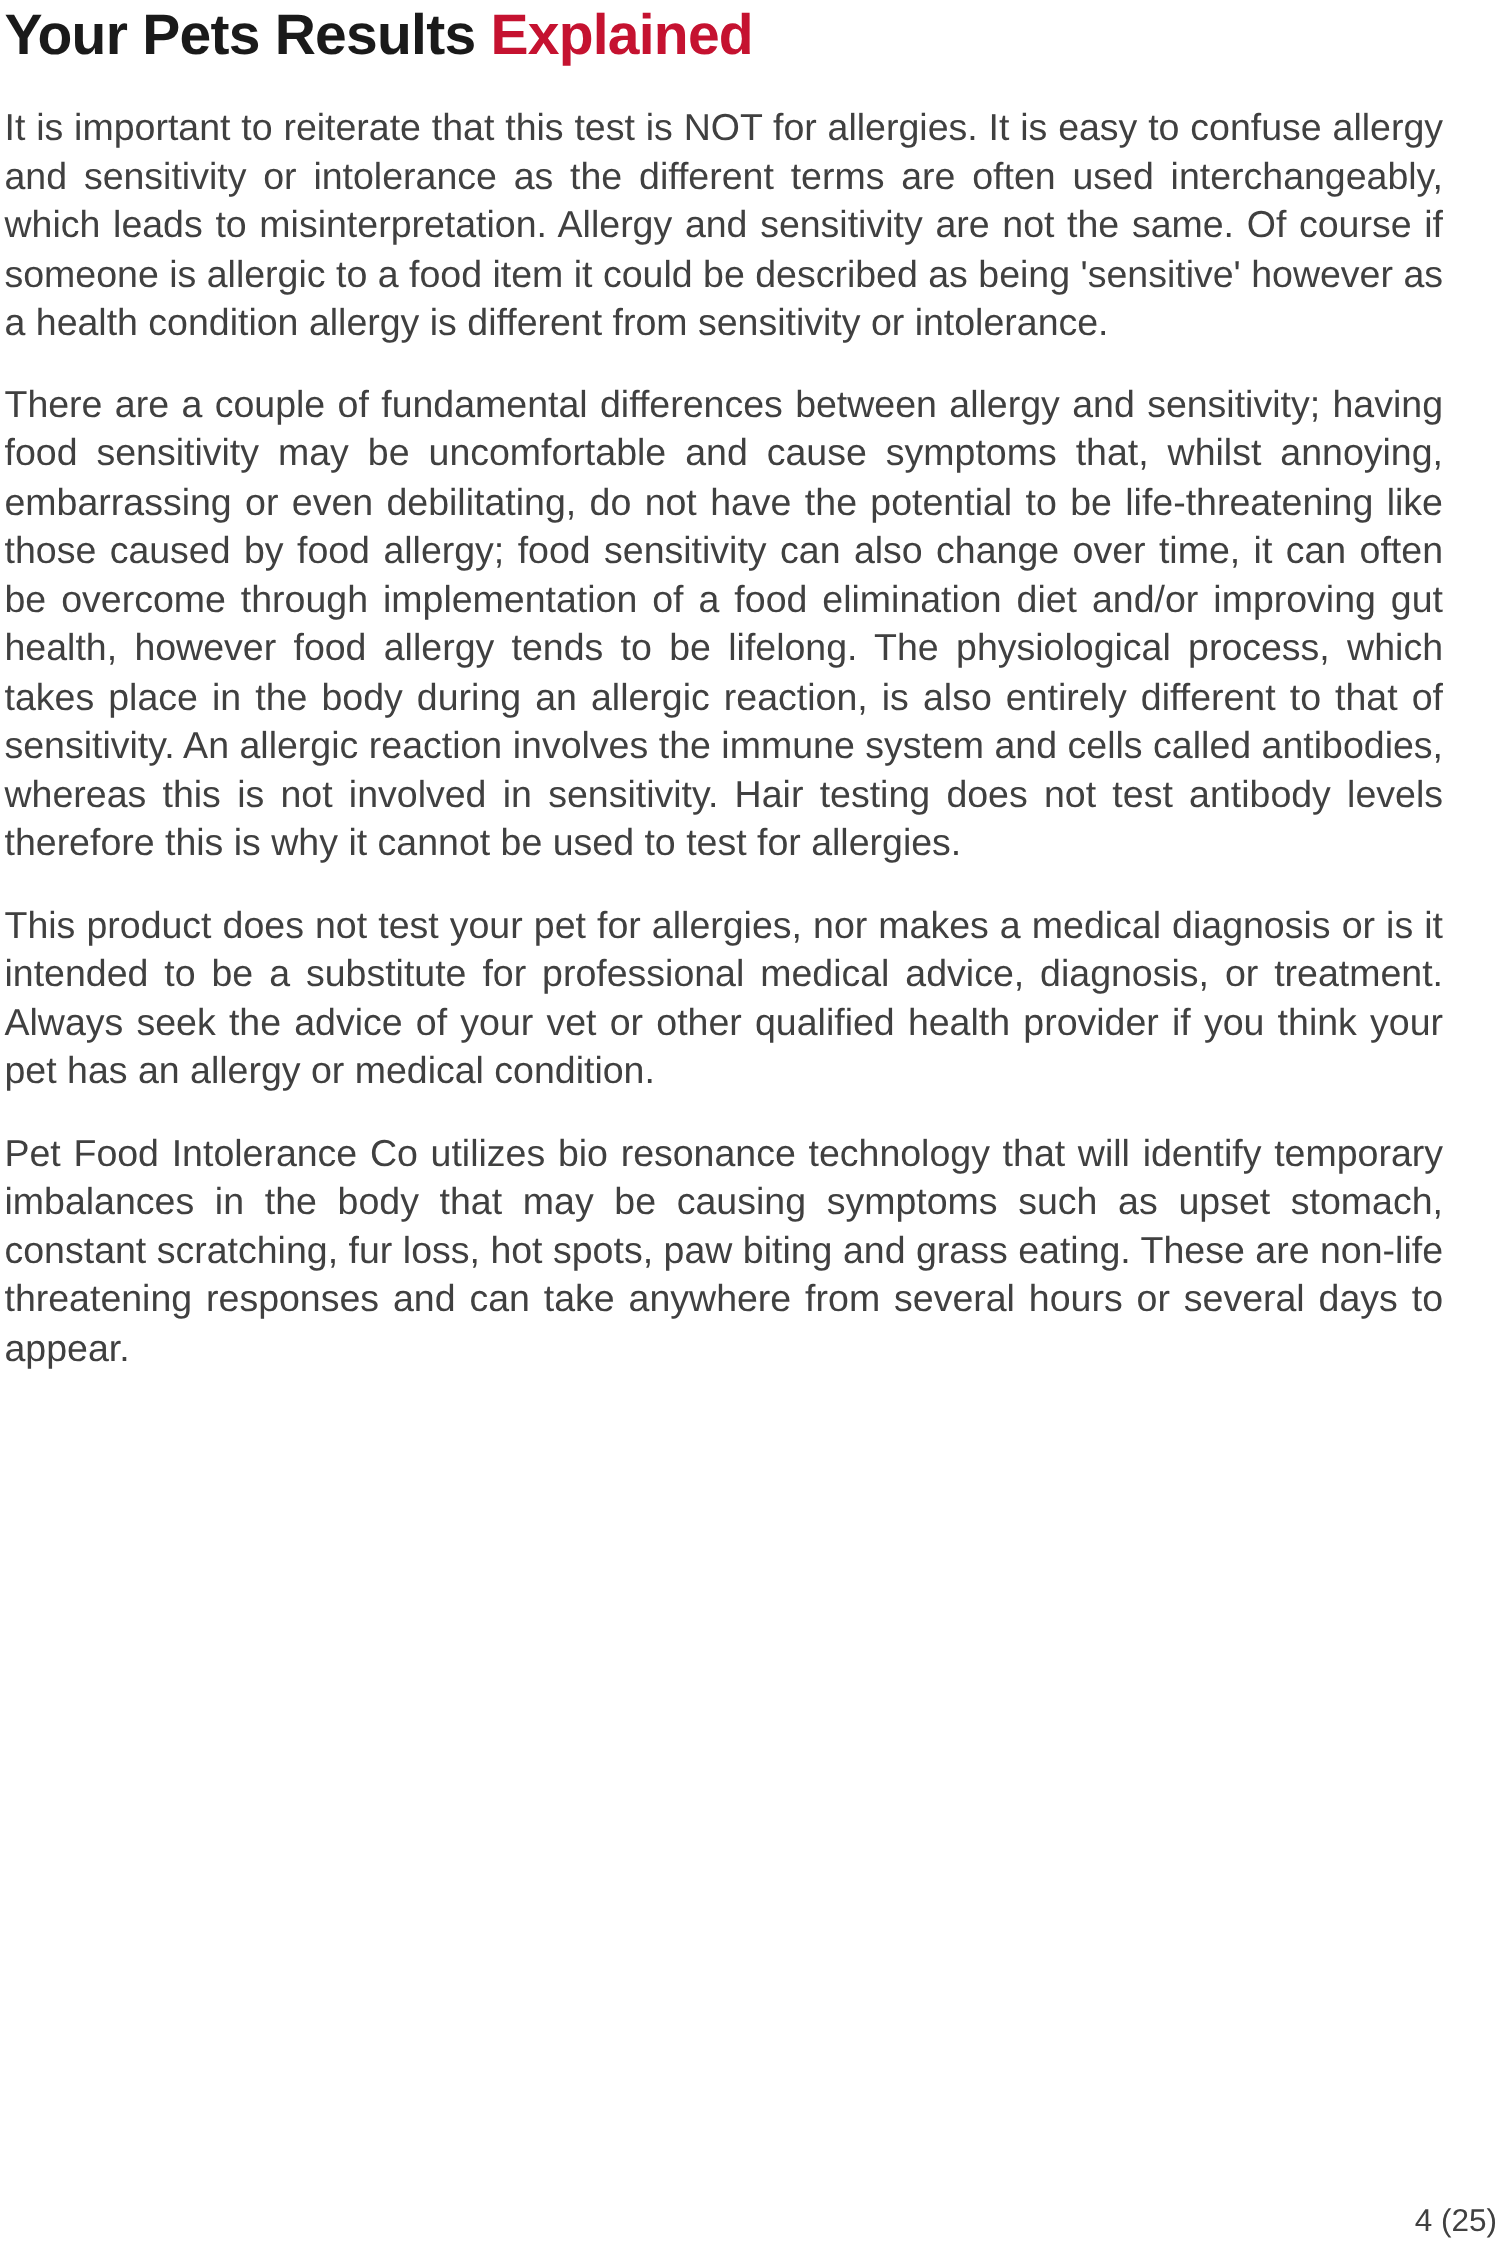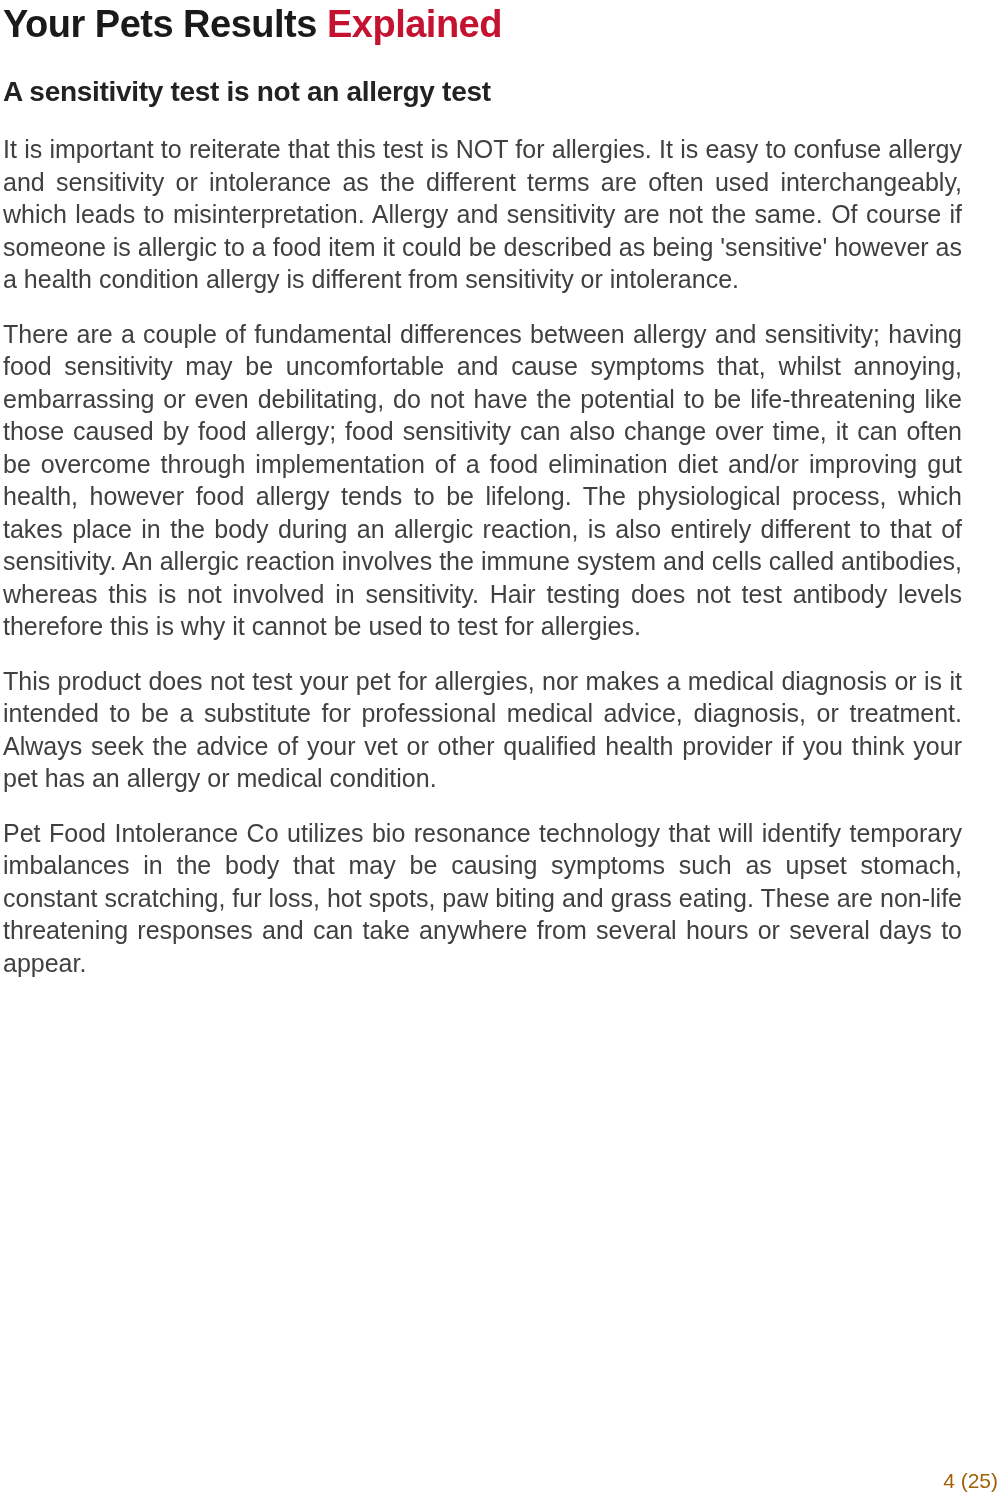--- a/index.html
+++ b/index.html
@@ -44,30 +44,29 @@
     font-weight: 400;
     color: #404040;
     text-align: justify;
   }
   .page-number {
     position: absolute;
     right: 6px;
     bottom: 7px;
     font-size: 21px;
     line-height: 24px;
-    color: #a16207;
+    color: #404040;
   }
 </style>
 </head>
 <body>
 
 <div class="page">
   <h1 class="title"><span>Your Pets Results </span><span class="accent" style="color: rgb(197, 18, 48);">Explained</span></h1>
 
-  <h2 class="subtitle">A sensitivity test is not an allergy test</h2>
 
   <div class="body-text">
     <p>It is important to reiterate that this test is NOT for allergies. It is easy to confuse allergy and sensitivity or intolerance as the different terms are often used interchangeably, which leads to misinterpretation. Allergy and sensitivity are not the same. Of course if someone is allergic to a food item it could be described as being 'sensitive' however as a health condition allergy is different from sensitivity or intolerance.</p>
     <p>There are a couple of fundamental differences between allergy and sensitivity; having food sensitivity may be uncomfortable and cause symptoms that, whilst annoying, embarrassing or even debilitating, do not have the potential to be life-threatening like those caused by food allergy; food sensitivity can also change over time, it can often be overcome through implementation of a food elimination diet and/or improving gut health, however food allergy tends to be lifelong. The physiological process, which takes place in the body during an allergic reaction, is also entirely different to that of sensitivity. An allergic reaction involves the immune system and cells called antibodies, whereas this is not involved in sensitivity. Hair testing does not test antibody levels therefore this is why it cannot be used to test for allergies.</p>
     <p>This product does not test your pet for allergies, nor makes a medical diagnosis or is it intended to be a substitute for professional medical advice, diagnosis, or treatment. Always seek the advice of your vet or other qualified health provider if you think your pet has an allergy or medical condition.</p>
     <p>Pet Food Intolerance Co utilizes bio resonance technology that will identify temporary imbalances in the body that may be causing symptoms such as upset stomach, constant scratching, fur loss, hot spots, paw biting and grass eating. These are non-life threatening responses and can take anywhere from several hours or several days to appear.</p>
   </div>
 
   <div class="page-number">4 (25)</div>
 </div>

